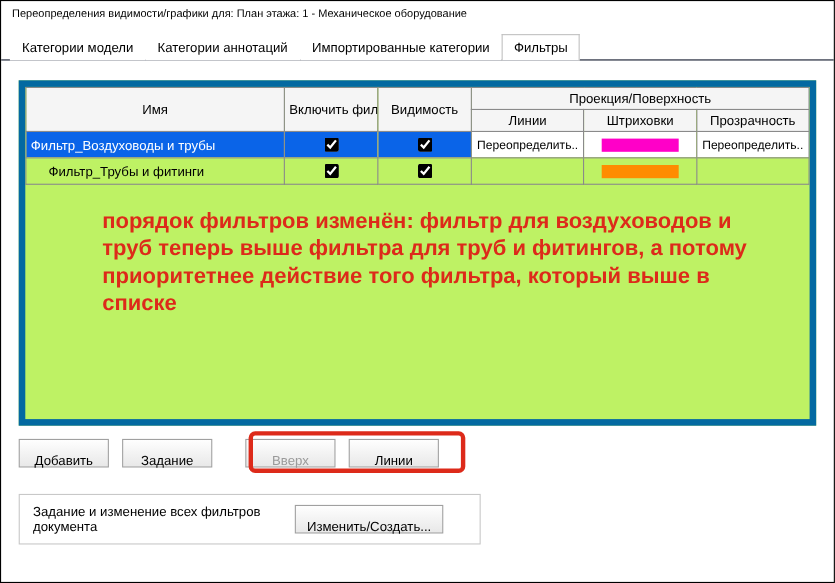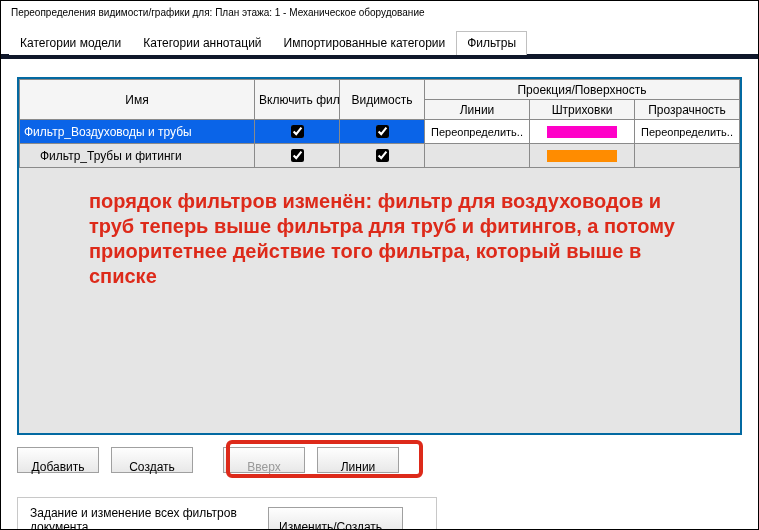--- a/index.html
+++ b/index.html
@@ -14,43 +14,43 @@
     overflow: hidden;
     border: 1px solid #000;
   }
   .title-bar {
     padding: 6px 10px;
     font-size: 10px;
   }
   .tabs {
     display: flex;
     padding: 6px 8px 0 8px;
-    border-bottom: 5px solid #0f172a;
+    border-bottom: 1px solid #0f172a;
   }
   .tab {
     padding: 4px 10px 5px 10px;
     border: 1px solid transparent;
     border-bottom: none;
     position: relative;
     top: 1px;
     cursor: pointer;
     background: #fff;
   }
   .tab.active {
     border-color: #c0c0c0;
     background: #fff;
     z-index: 2;
   }
   .content {
     padding: 18px 16px 10px 16px;
   }
   .grid-wrap {
-    border: 2px solid #0369a1;
-    height: 358px;
-    background: #e5e5e5;
+    border: 6px solid #0369a1;
+    height: 314px;
+    background: #bef264;
     position: relative;
     overflow: hidden;
   }
   table.grid {
     border-collapse: collapse;
     width: 100%;
     table-layout: fixed;
   }
   table.grid th, table.grid td {
     border: 1px solid #8a8a8a;
@@ -189,21 +189,21 @@
           <td class="cell-override"></td>
         </tr>
       </tbody>
     </table>
 
     <div class="annotation">порядок фильтров изменён: фильтр для воздуховодов и труб теперь выше фильтра для труб и фитингов, а потому приоритетнее действие того фильтра, который выше в списке</div>
   </div>
 
   <div class="button-row">
     <button class="btn">Добавить</button>
-    <button class="btn">Создать</button>
+    <button class="btn">Задание</button>
     <span style="width:6px;"></span>
     <button class="btn" disabled="">Вверх</button>
     <button class="btn">Линии</button>
     <div class="red-highlight rh1"></div>
   </div>
 
   <div class="footer-box">
     <div class="footer-text">Задание и изменение всех фильтров документа</div>
     <button class="btn" style="min-width:130px;">Изменить/Создать...</button>
   </div>

